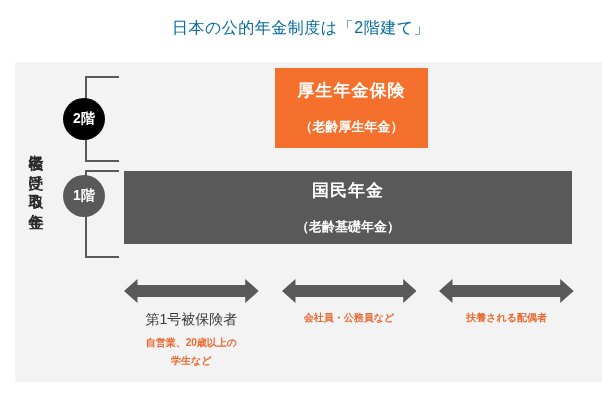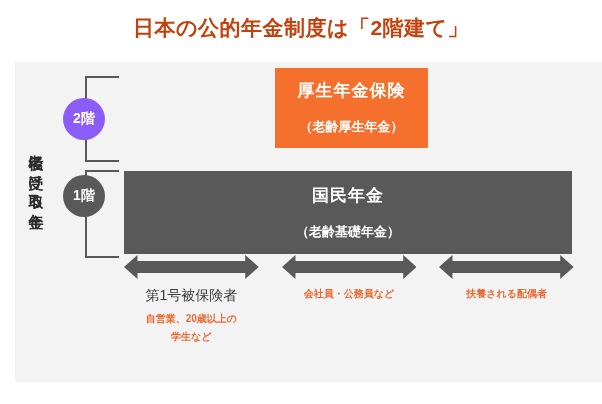--- a/index.html
+++ b/index.html
@@ -16,24 +16,24 @@
     color: #333333;
   }
 
   
   #page-title {
     position: absolute;
     left: 0;
     top: 14px;
     width: 602px;
     text-align: center;
-    font-size: 21px;
-    font-weight: bold;
+    font-size: 16px;
+    font-weight: normal;
     letter-spacing: 0.5px;
-    color: #c2410c;
+    color: #0369a1;
     line-height: 28px;
     white-space: nowrap;
   }
 
   
   #diagram-panel {
     position: absolute;
     left: 15px;
     top: 62px;
     width: 587px;
@@ -91,21 +91,21 @@
     align-items: center;
     justify-content: center;
     color: #ffffff;
     font-size: 14px;
     font-weight: bold;
     letter-spacing: 0px;
   }
   #tier-badge-2 {
     left: 63px;
     top: 98px;
-    background: #8b5cf6;
+    background: #000000;
   }
   #tier-badge-1 {
     left: 63px;
     top: 175px;
     background: #595959;
   }
 
   
   .pension-box {
     position: absolute;
@@ -120,42 +120,42 @@
     left: 275px;
     top: 68px;
     width: 153px;
     height: 80px;
     background: #f4702c;
   }
   #tier1-box {
     left: 124px;
     top: 171px;
     width: 448px;
-    height: 83px;
+    height: 73px;
     background: #595959;
   }
   .pension-box-title {
     font-size: 17px;
     font-weight: bold;
     letter-spacing: 1px;
     line-height: 24px;
   }
   .pension-box-sub {
     font-size: 13px;
     font-weight: bold;
     letter-spacing: 0px;
     line-height: 20px;
     margin-top: 14px;
   }
 
   
   #insured-columns {
     position: absolute;
     left: 124px;
-    top: 254px;
+    top: 278px;
     width: 450px;
     height: 105px;
     display: flex;
     gap: 19px;
   }
   .insured-column {
     flex: 1 1 0;
     display: flex;
     flex-direction: column;
     align-items: center;

